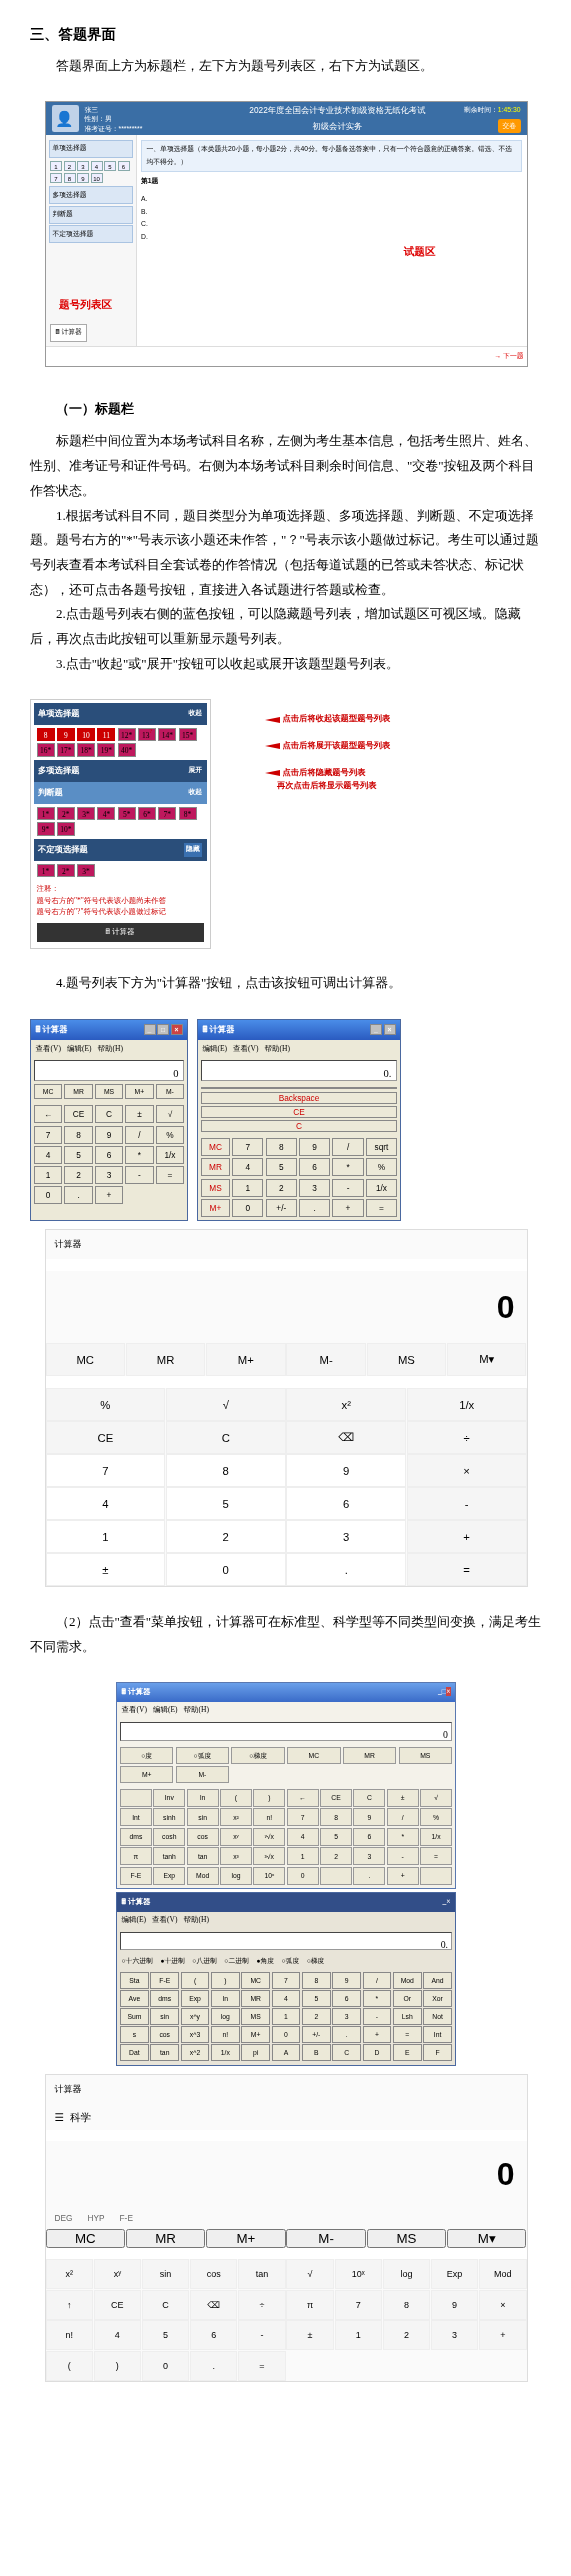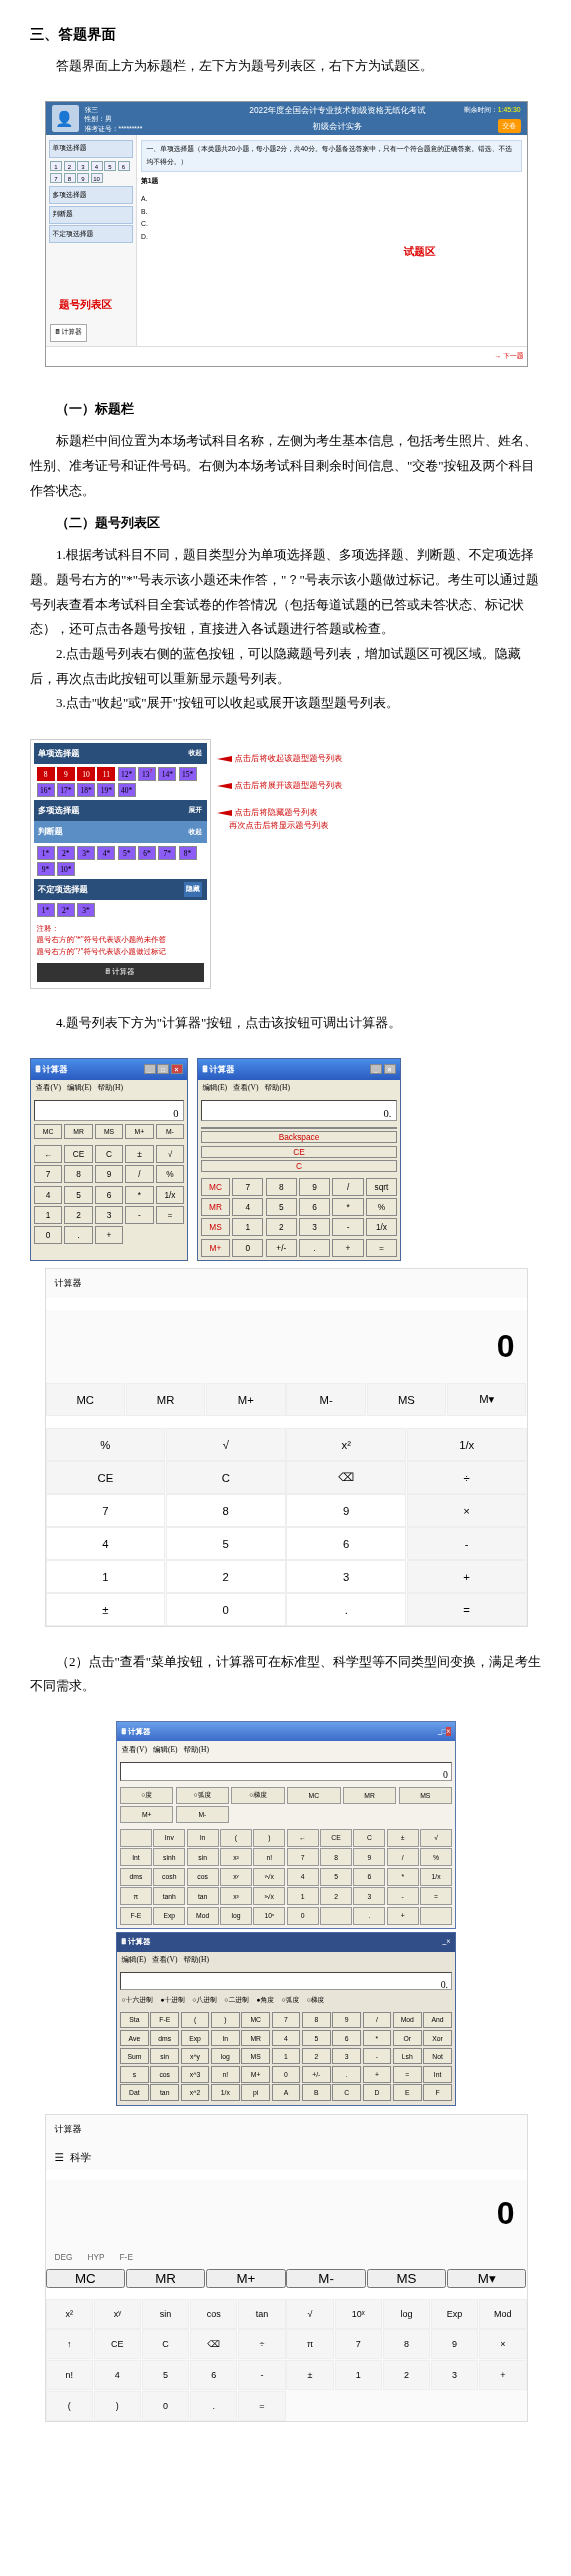--- a/index.html
+++ b/index.html
@@ -27,26 +27,26 @@
     .shot1 .redlabel { position: absolute; color: #d00; font-weight: bold; font-size: 10.6px; }
     .shot1 .footer { border-top: 0.8px solid #ddd; padding: 3px; text-align: right; font-size: 6.8px; color: #d00; }
 
     
     .shot2 { width: 513px; margin: 7.5px auto; display: flex; font-family: SimSun; }
     .shot2 .panel { width: 181px; background: #fff; border: 0.8px solid #ccc; padding: 3px; font-size: 8.3px; }
     .shot2 .bar { padding: 3px 4.5px; color: #fff; font-weight: bold; display:flex; justify-content:space-between; align-items:center; }
     .shot2 .bar.dark { background: #2a4e7a; }
     .shot2 .bar.blue { background: #5a8ec5; }
     .shot2 .nums { padding: 3px; display: flex; flex-wrap: wrap; gap: 2.3px; }
-    .shot2 .nums span { border: 0.8px solid #888; width: 18px; height: 13.6px; text-align: center; font-size: 7.5px; line-height: 13.6px; background: #8b5cf6; }
+    .shot2 .nums span { border: 0.8px solid #888; width: 18px; height: 13.6px; text-align: center; font-size: 7.5px; line-height: 13.6px; background: #be185d; }
     .shot2 .nums span.done { background: #c00; color: #fff; border-color: #c00; }
     .shot2 .nums span.mark::after { content: "?"; color: #c00; font-size: 6px; position: relative; top:-4.5px; }
     .shot2 .note { color: #c00; font-size: 7.5px; padding: 3px; line-height: 1.5; }
     .shot2 .calc { background: #333; color: #fff; text-align: center; padding: 2.3px; font-size: 7.5px; margin: 3px; }
-    .shot2 .arrows { font-size: 8.3px; color: #c00; font-weight: normal; padding-left: 6px; line-height: 1.6; }
+    .shot2 .arrows { font-size: 8.3px; color: #c00; font-weight: bold; padding-left: 6px; line-height: 1.6; margin-left: 48px; }
     .shot2 .arrows div { margin: 13.6px 0; }
     .shot2 .arrows .arrow { color: #c00; display:inline-block; width:0;height:0; border-top:3.8px solid transparent; border-bottom:3.8px solid transparent; border-right:15px solid #c00; margin-right:3px; vertical-align:middle; }
 
     
     .calcrow { display: flex; gap: 9px; margin: 7.5px 30px; }
     .wincalc { border: 1.5px solid #4a68a0; background: #ece9d8; font-family: Tahoma; font-size: 8.3px; }
     .wincalc .titlebar { background: linear-gradient(#4a8de8,#2a5bc0); color: #fff; padding: 2.3px 4.5px; display:flex; justify-content:space-between; align-items:center; font-weight:bold; }
     .wincalc .winbtns span { display:inline-block; width:12px; height:10.6px; background:#c0c0c0; border:0.8px solid #888; margin-left:1.5px; text-align:center; font-size:6.8px; line-height:9px; font-family:Arial;}
     .wincalc .menu { background: #ece9d8; padding: 1.5px 4.5px; font-size: 7.5px; }
     .wincalc .menu span { margin-right: 6px; }
@@ -158,21 +158,20 @@
       <div style="margin-top:4.5px;">A.<br>B.<br>C.<br>D.</div>
       <div class="redlabel" style="right:91px;top:106px;">试题区</div>
     </div>
   </div>
   <div class="footer">→ 下一题</div>
 </div>
 
 <div class="doc">
   <p class="sub">（一）标题栏</p>
   <p>标题栏中间位置为本场考试科目名称，左侧为考生基本信息，包括考生照片、姓名、性别、准考证号和证件号码。右侧为本场考试科目剩余时间信息、"交卷"按钮及两个科目作答状态。</p>
-  <p class="sub">（二）题号列表区</p>
   <p>1.根据考试科目不同，题目类型分为单项选择题、多项选择题、判断题、不定项选择题。题号右方的"*"号表示该小题还未作答，"？"号表示该小题做过标记。考生可以通过题号列表查看本考试科目全套试卷的作答情况（包括每道试题的已答或未答状态、标记状态），还可点击各题号按钮，直接进入各试题进行答题或检查。</p>
   <p>2.点击题号列表右侧的蓝色按钮，可以隐藏题号列表，增加试题区可视区域。隐藏后，再次点击此按钮可以重新显示题号列表。</p>
   <p>3.点击"收起"或"展开"按钮可以收起或展开该题型题号列表。</p>
 </div>
 
 <div class="shot2">
   <div class="panel">
     <div class="bar dark">
         <span>单项选择题</span>
         <span style="font-size:6.8px">收起</span>

